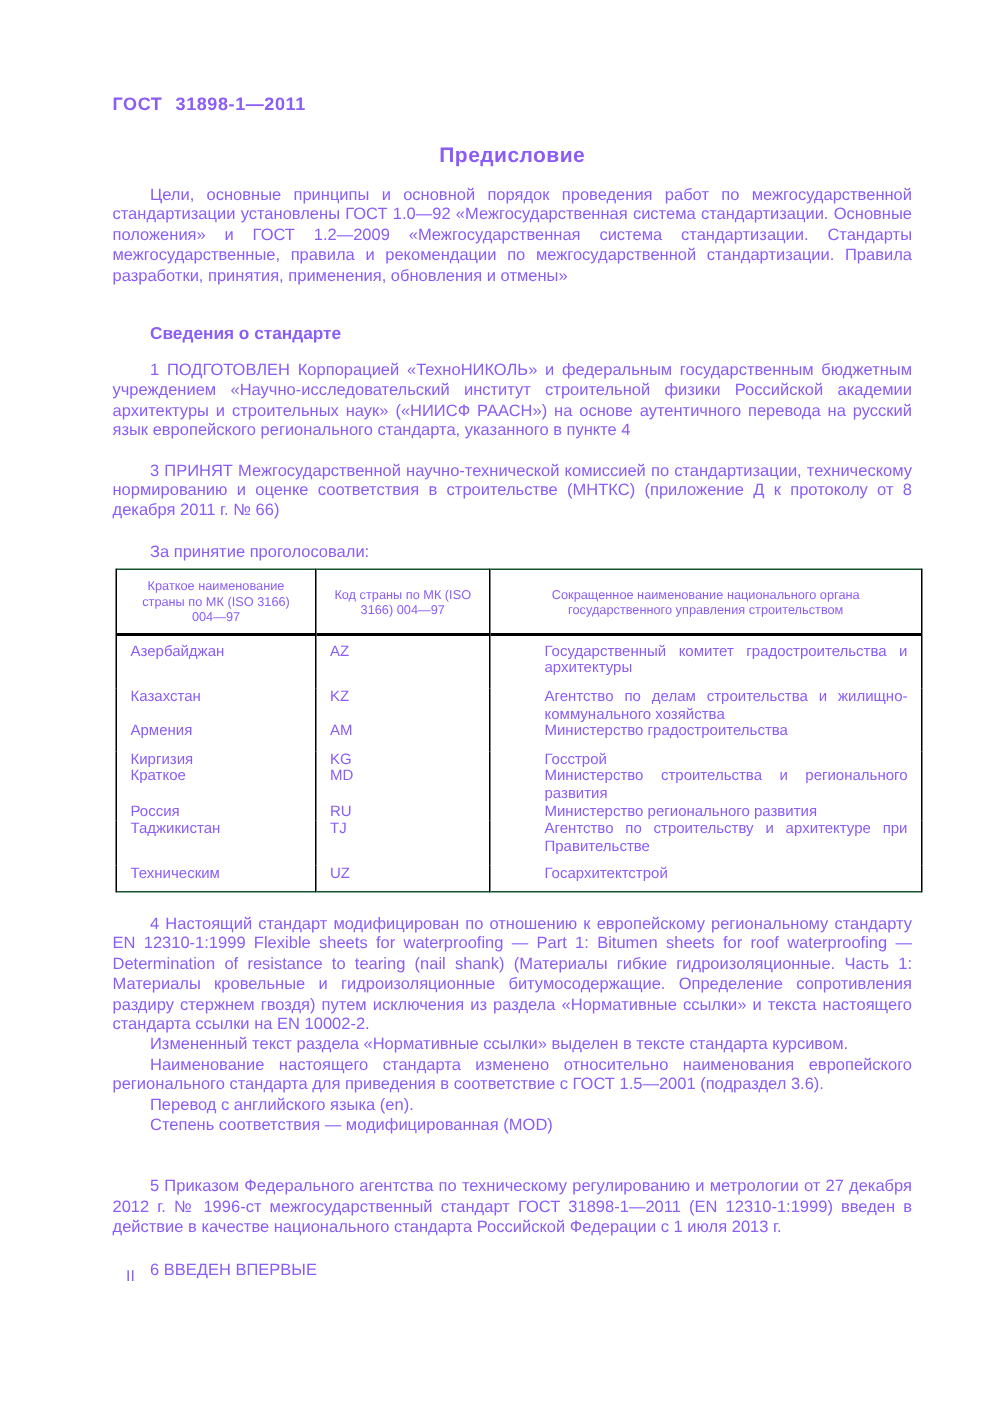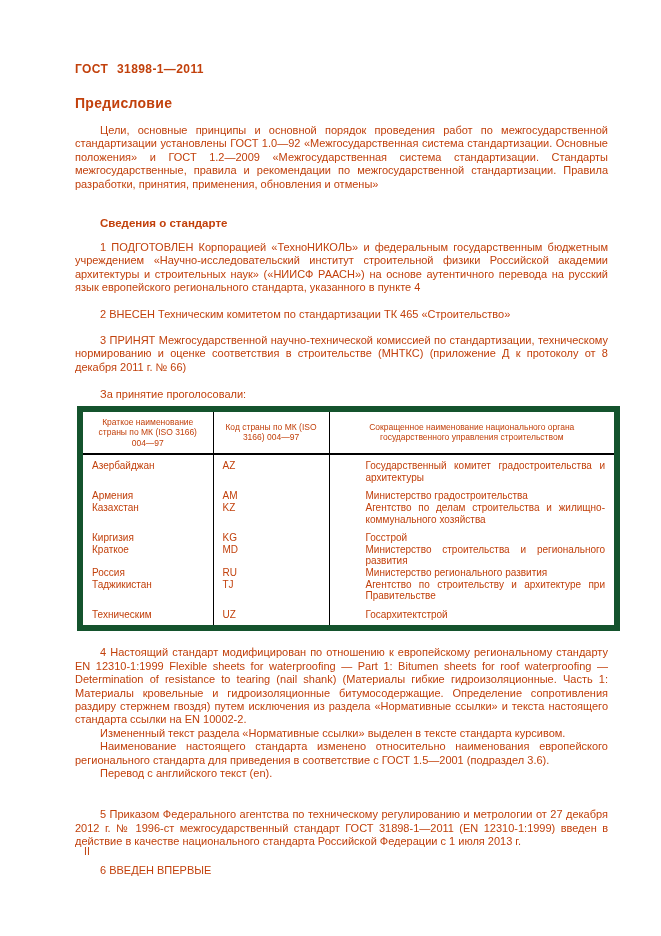--- a/index.html
+++ b/index.html
@@ -5,35 +5,36 @@
   html, body {
     margin: 0;
     padding: 0;
     background: #ffffff;
   }
   .page {
     position: relative;
     width: 661px;
     height: 936px;
     background: #ffffff;
-    color: #c2410c;
+    color: #8b5cf6;
     font-family: "Liberation Sans", sans-serif;
     box-sizing: border-box;
     padding: 62px 53px 0 75px;
     overflow: hidden;
   }
   .doc-code {
     font-size: 12px;
     font-weight: bold;
     letter-spacing: 0.4px;
     word-spacing: 5px;
   }
   .title {
     font-size: 14px;
     font-weight: bold;
+    text-align: center;
     letter-spacing: 0.3px;
     margin: 19px 0 0 0;
   }
   .para {
     font-size: 11px;
     line-height: 13.4px;
     text-align: justify;
     margin: 0;
   }
   .indent { text-indent: 25px; }
@@ -48,21 +49,21 @@
   .clause-3 { margin-top: 13px; }
   .vote-line { margin-top: 14px; }
   .clause-4 { margin-top: 15px; }
   .clause-5 { margin-top: 28px; }
   .clause-6 { margin-top: 15px; }
   table.vote-table {
     border-collapse: collapse;
     table-layout: fixed;
     width: 537px;
     margin: 4px 0 0 2px;
-    border: 6px solid #14532d;
+    border: 1px solid #14532d;
   }
   .vote-table th, .vote-table td {
     border-left: 1px solid #000;
     border-right: 1px solid #000;
   }
   .vote-table thead th {
     font-size: 8.5px;
     font-weight: normal;
     line-height: 10.5px;
     text-align: center;
@@ -99,21 +100,20 @@
   <div class="doc-code">ГОСТ 31898-1—2011</div>
 
   <div class="title">Предисловие</div>
 
   <p class="para indent intro">Цели, основные принципы и основной порядок проведения работ по межгосударственной стандартизации установлены ГОСТ 1.0—92 «Межгосударственная система стандартизации. Основные положения» и ГОСТ 1.2—2009 «Межгосударственная система стандартизации. Стандарты межгосударственные, правила и рекомендации по межгосударственной стандартизации. Правила разработки, принятия, применения, обновления и отмены»</p>
 
   <div class="section-heading">Сведения о стандарте</div>
 
   <p class="para indent clause-1">1 ПОДГОТОВЛЕН Корпорацией «ТехноНИКОЛЬ» и федеральным государственным бюджетным учреждением «Научно-исследовательский институт строительной физики Российской академии архитектуры и строительных наук» («НИИСФ РААСН») на основе аутентичного перевода на русский язык европейского регионального стандарта, указанного в пункте 4</p>
 
-  <p class="para indent clause-2">2 ВНЕСЕН Техническим комитетом по стандартизации ТК 465 «Строительство»</p>
 
   <p class="para indent clause-3">3 ПРИНЯТ Межгосударственной научно-технической комиссией по стандартизации, техническому нормированию и оценке соответствия в строительстве (МНТКС) (приложение Д к протоколу от 8 декабря 2011 г. № 66)</p>
 
   <p class="para indent vote-line">За принятие проголосовали:</p>
 
   <table class="vote-table">
     <colgroup>
       <col style="width:133px">
       <col style="width:116px">
       <col style="width:288px">
@@ -125,28 +125,28 @@
         <th>Сокращенное наименование национального органа государственного управления строительством</th>
       </tr>
     </thead>
     <tbody>
       <tr>
         <td class="cell-country">Азербайджан</td>
         <td class="cell-code">AZ</td>
         <td class="cell-authority">Государственный комитет градостроительства и архитектуры</td>
       </tr>
       <tr>
+        <td class="cell-country">Казахстан</td>
+        <td class="cell-code">KZ</td>
+        <td class="cell-authority">Агентство по делам строительства и жилищно-коммунального хозяйства</td>
+      </tr>
+      <tr>
         <td class="cell-country">Армения</td>
         <td class="cell-code">AM</td>
         <td class="cell-authority">Министерство градостроительства</td>
-      </tr>
-      <tr>
-        <td class="cell-country">Казахстан</td>
-        <td class="cell-code">KZ</td>
-        <td class="cell-authority">Агентство по делам строительства и жилищно-коммунального хозяйства</td>
       </tr>
       <tr>
         <td class="cell-country">Киргизия</td>
         <td class="cell-code">KG</td>
         <td class="cell-authority">Госстрой</td>
       </tr>
       <tr>
         <td class="cell-country">Краткое</td>
         <td class="cell-code">MD</td>
         <td class="cell-authority">Министерство строительства и регионального развития</td>
@@ -165,21 +165,22 @@
         <td class="cell-country">Техническим</td>
         <td class="cell-code">UZ</td>
         <td class="cell-authority">Госархитектстрой</td>
       </tr>
     </tbody>
   </table>
 
   <p class="para indent clause-4">4 Настоящий стандарт модифицирован по отношению к европейскому региональному стандарту EN 12310-1:1999 Flexible sheets for waterproofing — Part 1: Bitumen sheets for roof waterproofing — Determination of resistance to tearing (nail shank) (Материалы гибкие гидроизоляционные. Часть 1: Материалы кровельные и гидроизоляционные битумосодержащие. Определение сопротивления раздиру стержнем гвоздя) путем исключения из раздела «Нормативные ссылки» и текста настоящего стандарта ссылки на EN 10002-2.</p>
   <p class="para indent">Измененный текст раздела «Нормативные ссылки» выделен в тексте стандарта курсивом.</p>
   <p class="para indent">Наименование настоящего стандарта изменено относительно наименования европейского регионального стандарта для приведения в соответствие с ГОСТ 1.5—2001 (подраздел 3.6).</p>
-  <p class="para indent">Перевод с английского текст (en).</p>
+  <p class="para indent">Перевод с английского языка (en).</p>
+  <p class="para indent">Степень соответствия — модифицированная (MOD)</p>
 
   <p class="para indent clause-5">5 Приказом Федерального агентства по техническому регулированию и метрологии от 27 декабря 2012 г. № 1996-ст межгосударственный стандарт ГОСТ 31898-1—2011 (EN 12310-1:1999) введен в действие в качестве национального стандарта Российской Федерации с 1 июля 2013 г.</p>
 
   <p class="para indent clause-6">6 ВВЕДЕН ВПЕРВЫЕ</p>
 
   <div class="page-number">II</div>
 
 </div>
 
 </body></html>

